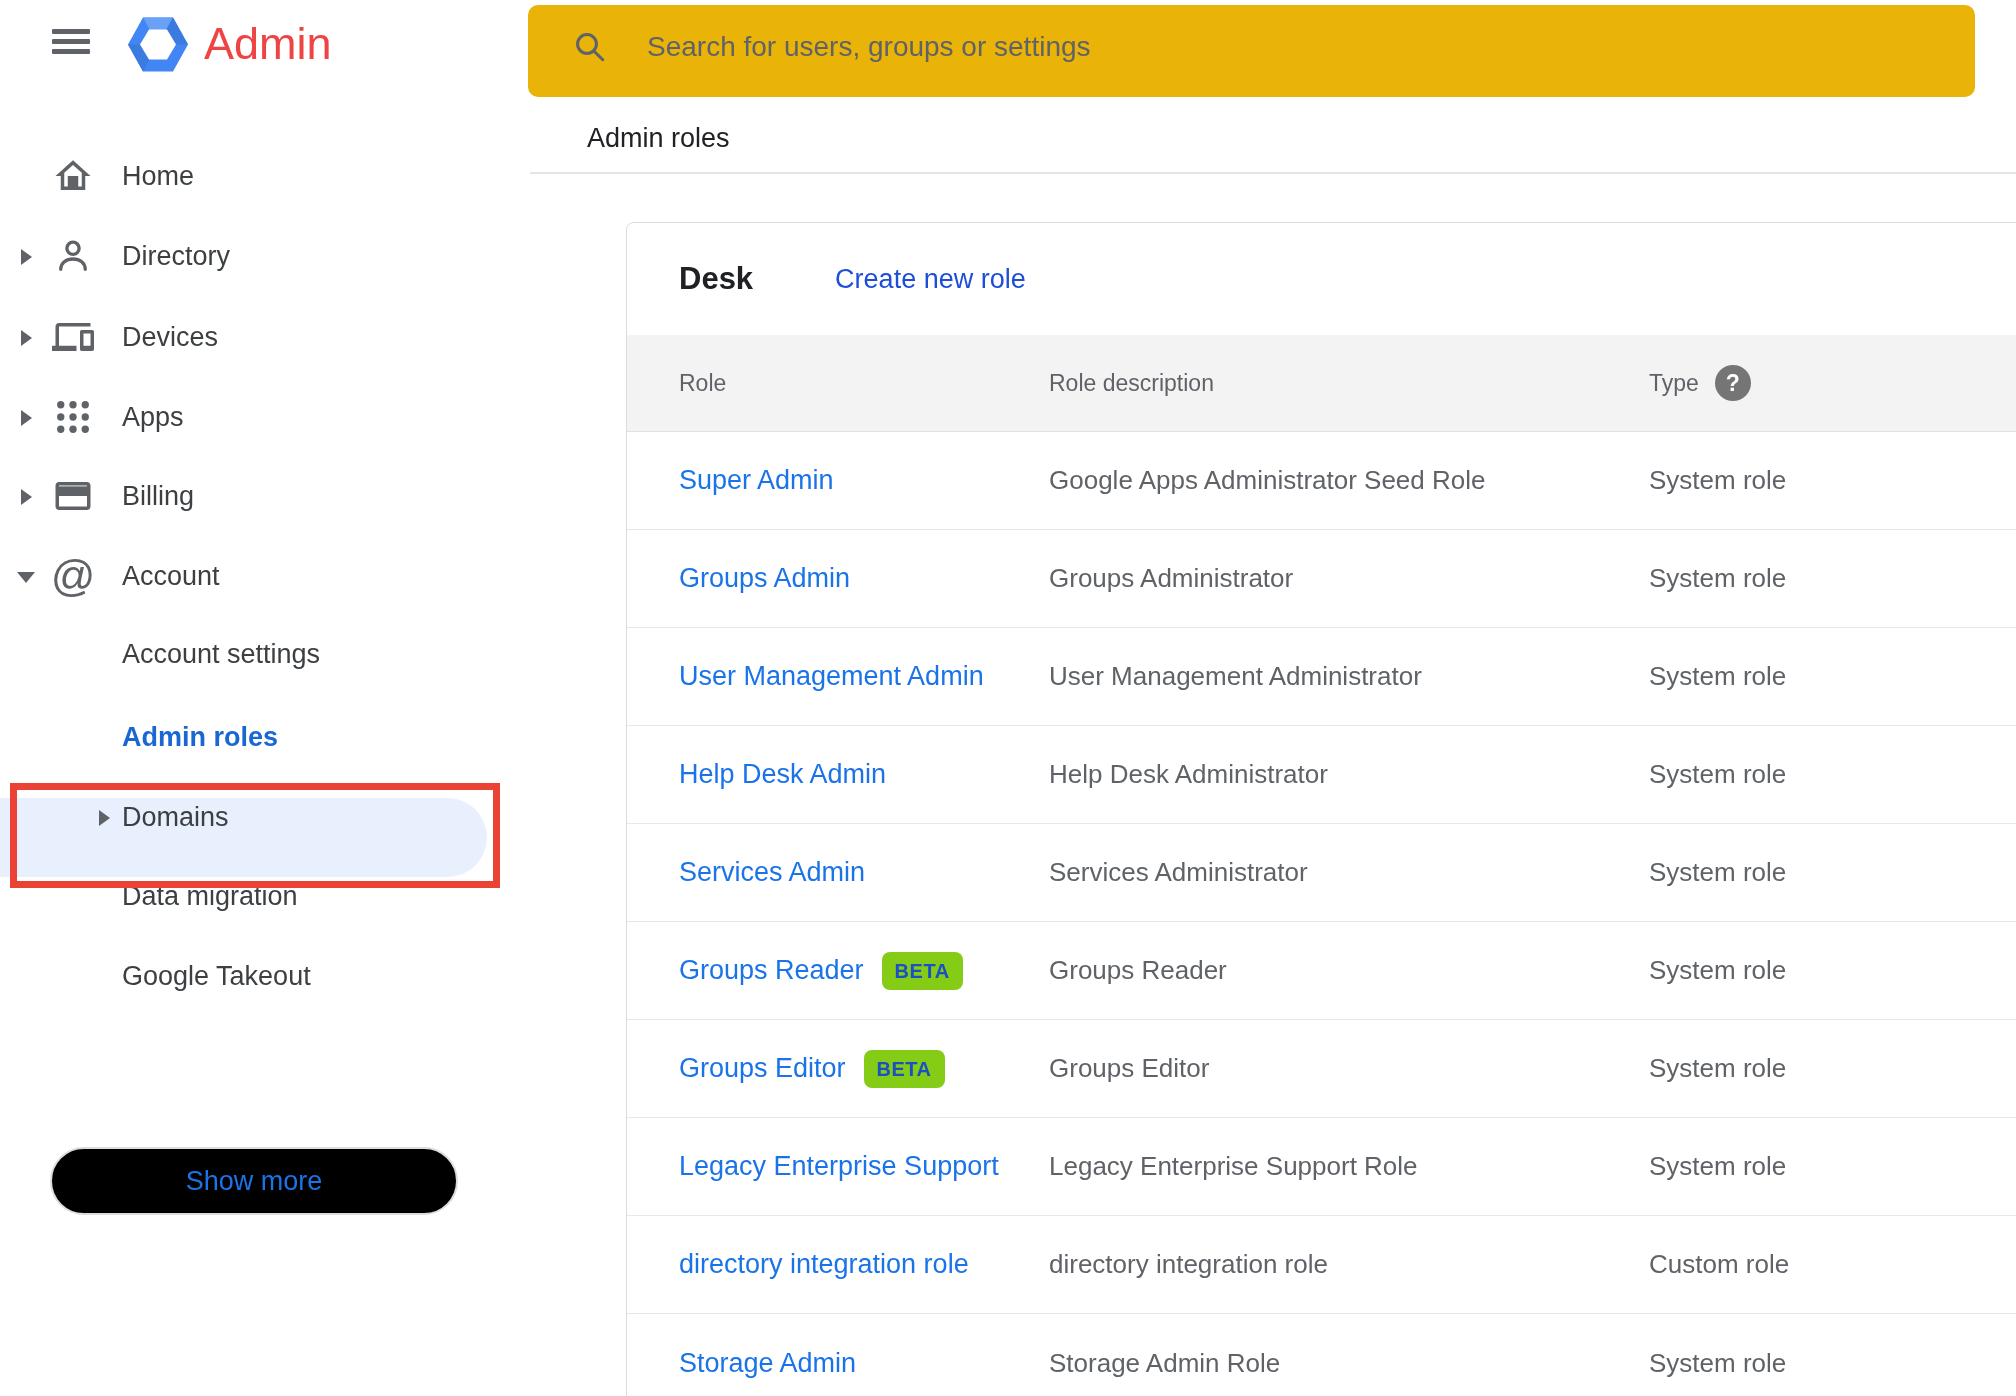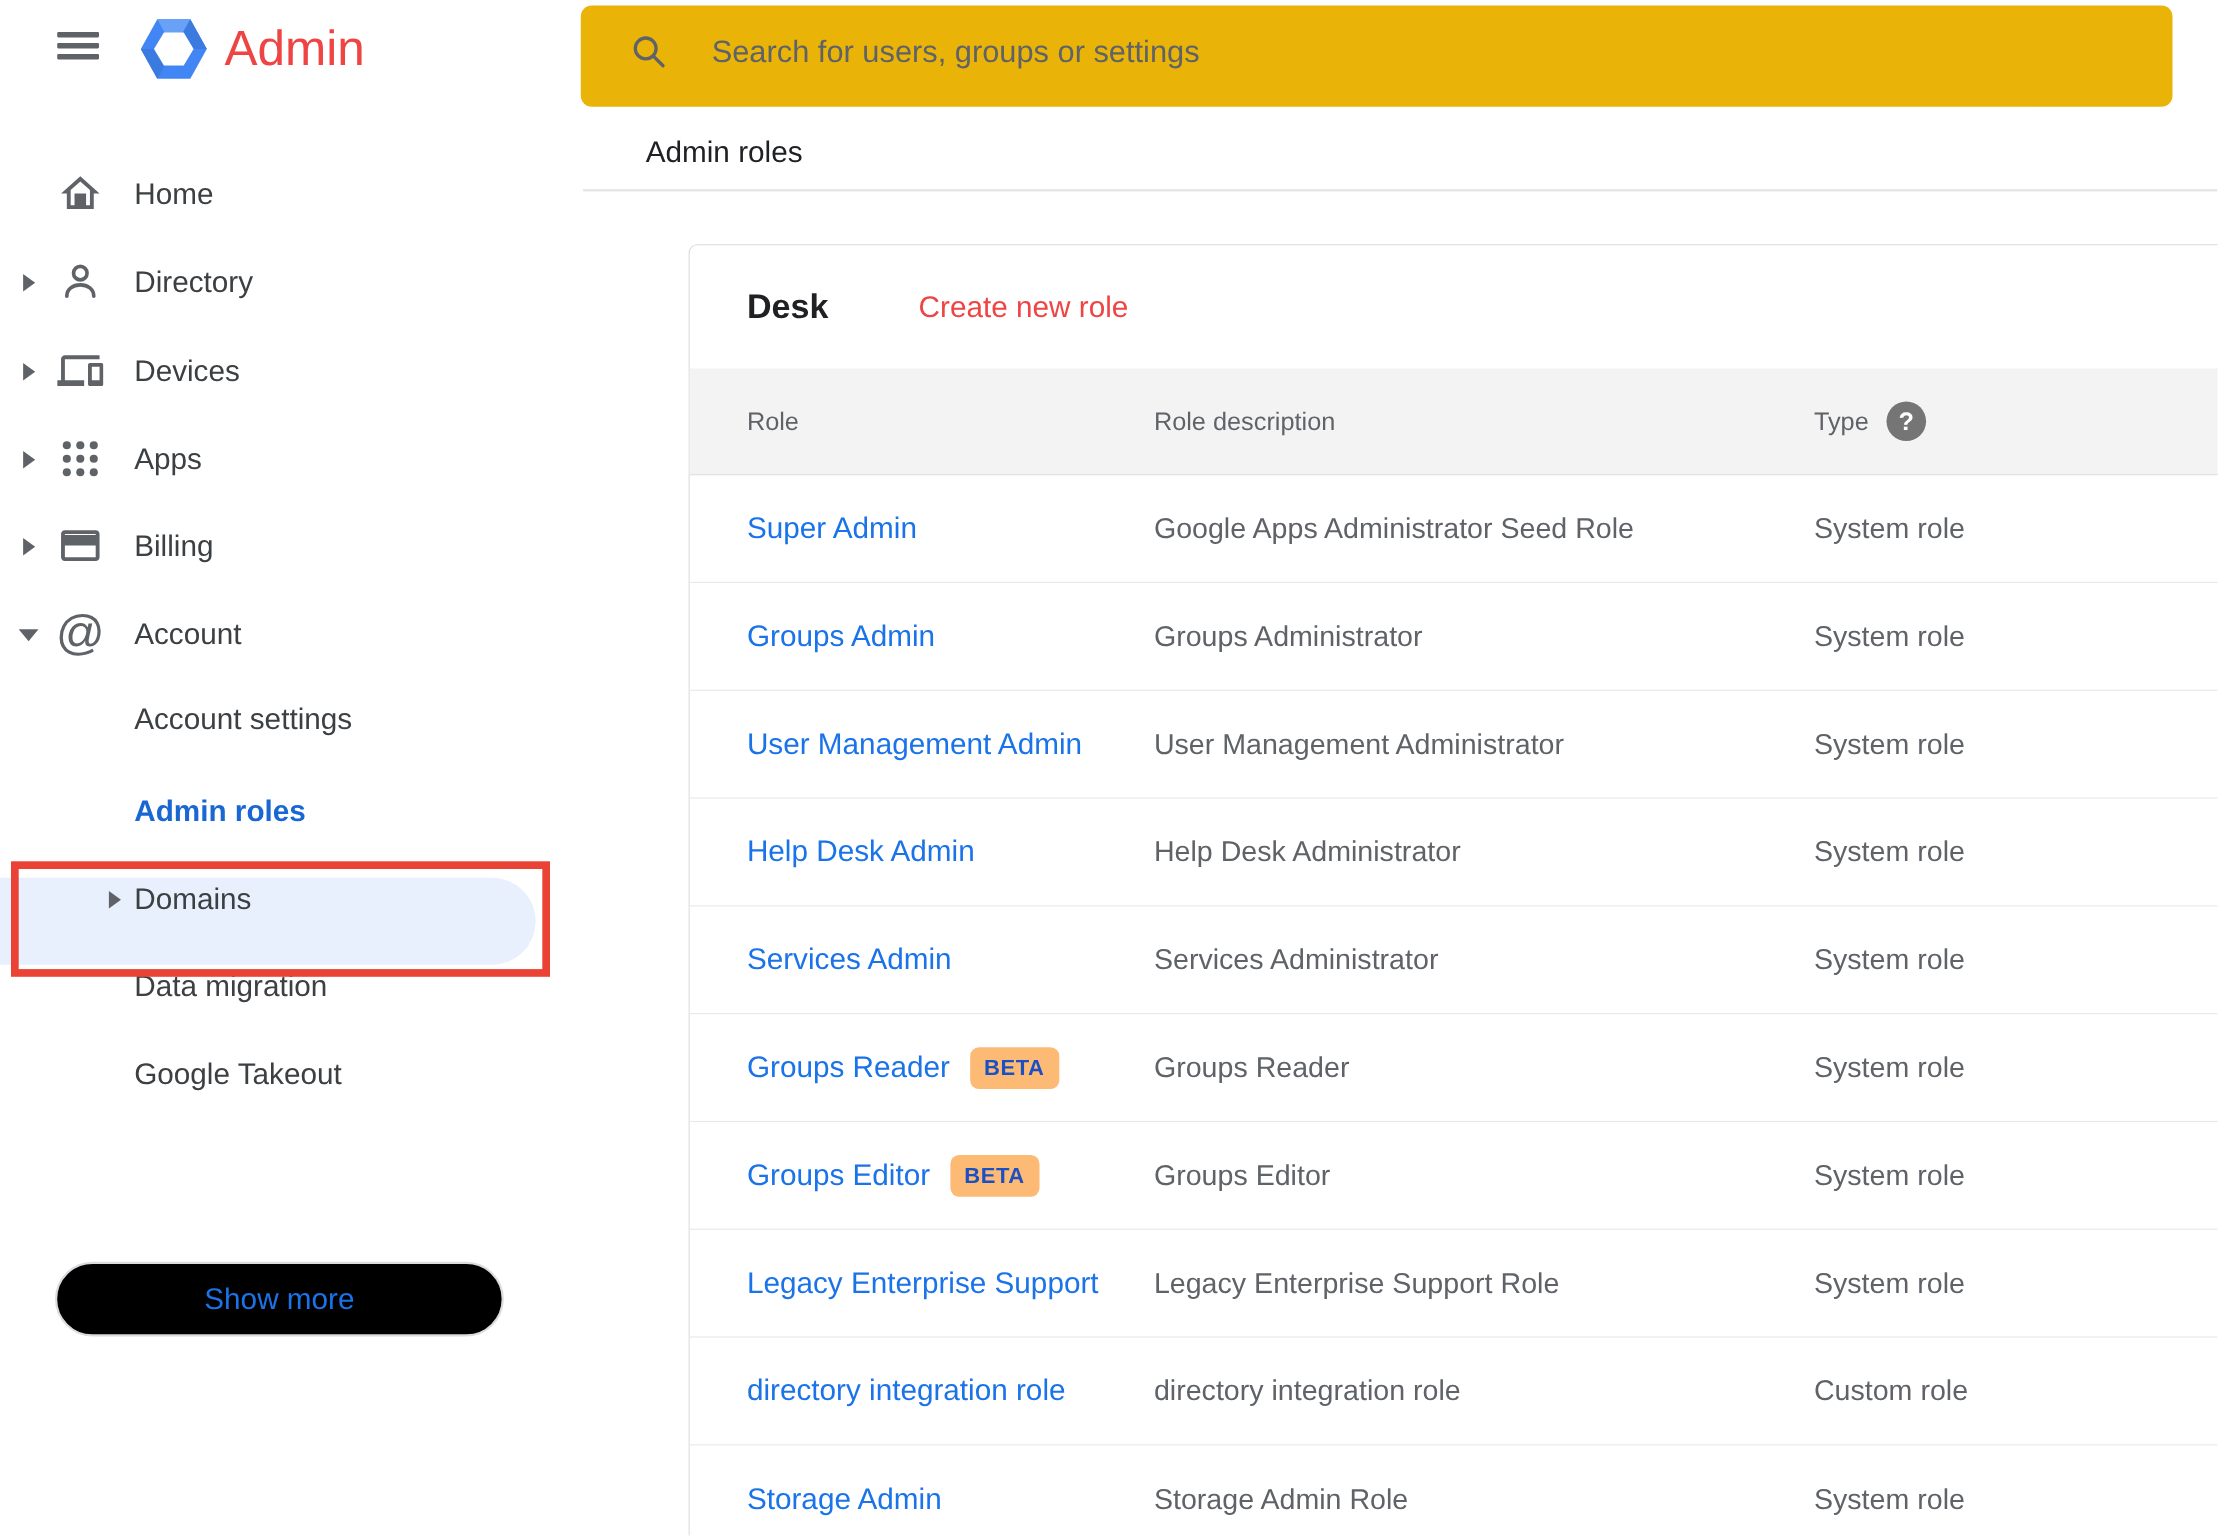--- a/index.html
+++ b/index.html
@@ -36,33 +36,33 @@
   .show-more{position:absolute;left:50px;top:1047px;width:408px;height:68px;border:2px solid #dadce0;border-radius:35px;
     box-sizing:border-box;display:flex;align-items:center;justify-content:center;
     font-size:27px;color:#1a73e8;font-weight:500;background:#000000;cursor:pointer;}
   
   .breadcrumb{position:absolute;left:587px;top:123px;font-size:27px;color:#202124;line-height:30px;}
   .content-divider{position:absolute;left:530px;top:172px;width:1486px;height:2px;background:#e4e4e4;}
   .card{position:absolute;left:626px;top:222px;width:1400px;height:1200px;background:#fff;
     border:1px solid #dadce0;border-radius:8px 0 0 0;box-sizing:border-box;}
   .card-title-row{position:relative;height:112px;display:flex;align-items:center;padding-left:52px;}
   .panel-title{font-size:31px;font-weight:600;color:#202124;}
-  .create-link{margin-left:82px;font-size:27px;color:#ef4444;cursor:pointer;}
+  .create-link{margin-left:82px;font-size:27px;color:#1d4ed8;cursor:pointer;}
   .thead{height:97px;background:#f3f3f3;border-bottom:1px solid #e0e0e0;box-sizing:border-box;
     display:flex;align-items:center;padding-left:52px;font-size:23px;color:#5f6368;}
   .col-role{width:370px;flex:none;display:flex;align-items:center;}
   .col-desc{width:600px;flex:none;}
   .col-type{flex:1;display:flex;align-items:center;}
   .help-circle{width:36px;height:36px;border-radius:50%;background:#757575;color:#fff;
     display:flex;align-items:center;justify-content:center;font-size:23px;font-weight:700;margin-left:16px;cursor:pointer;}
   .trow{height:98px;border-bottom:1px solid #e8e8e8;box-sizing:border-box;
     display:flex;align-items:center;padding-left:52px;}
   .trow:last-child{border-bottom:none;}
   .role-link{font-size:27px;color:#1a73e8;cursor:pointer;}
-  .beta-badge{margin-left:18px;background:#fdba74;color:#1b4fc4;font-size:20px;font-weight:700;
+  .beta-badge{margin-left:18px;background:#84cc16;color:#1b4fc4;font-size:20px;font-weight:700;
     letter-spacing:0.5px;padding:0 13px;height:38px;line-height:38px;border-radius:8px;}
   .desc-text,.type-text{font-size:26px;color:#5f6368;}
 </style>
 </head>
 <body>
 
 <div class="hamburger">
   <span></span>
     <span></span>
     <span></span>

